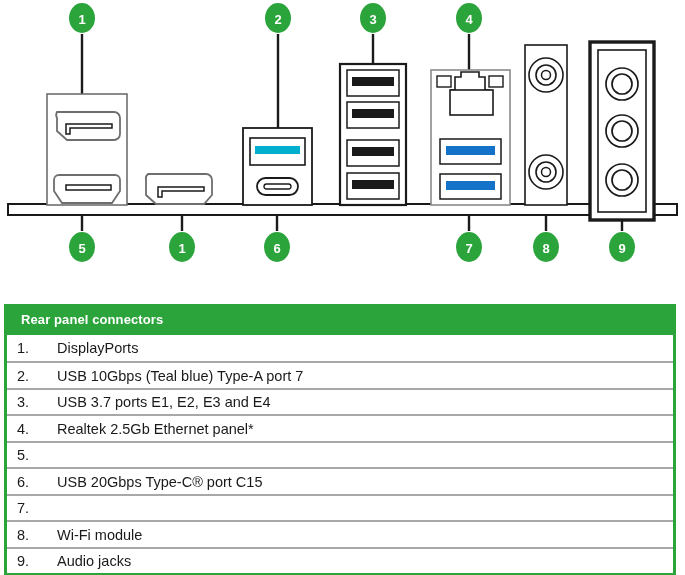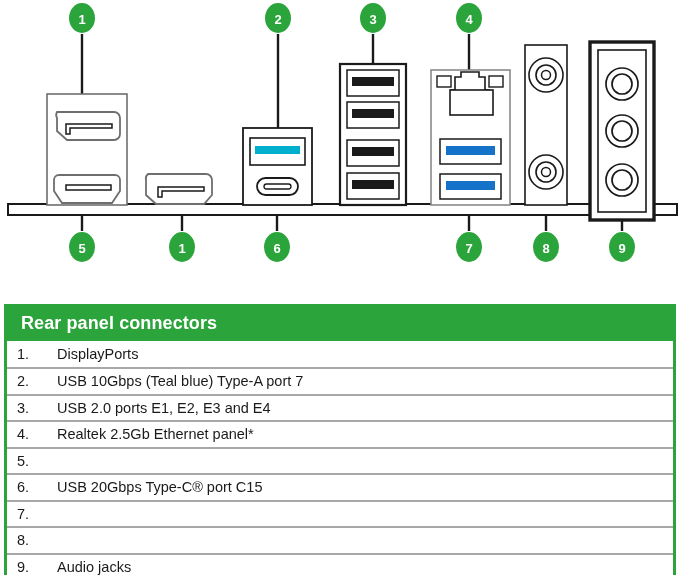--- a/index.html
+++ b/index.html
@@ -25,21 +25,21 @@
   #panel-table{
     position:absolute;left:4px;top:304px;
     width:672px;
     border:3px solid #2CA43C;
     box-sizing:border-box;
     background:#ffffff;
   }
   .tbl-header{
     background:#2CA43C;
     color:#ffffff;
-    font-size:18px;
+    font-size:13px;
     font-weight:bold;
     padding:6px 0 7px 14px;
     letter-spacing:.1px;
     line-height:1.15;
   }
   .tbl-body{padding:0;}
   .tbl-row{
     display:flex;
     align-items:center;
     height:26.5px;
@@ -243,38 +243,39 @@
     <div class="tbl-row">
       <div class="row-num">1.</div>
       <div class="row-label">DisplayPorts</div>
     </div>
     <div class="tbl-row">
       <div class="row-num">2.</div>
       <div class="row-label">USB 10Gbps (Teal blue) Type-A port 7</div>
     </div>
     <div class="tbl-row">
       <div class="row-num">3.</div>
-      <div class="row-label">USB 2.0 ports E1, E2, E3 and E4</div>
+      <div class="row-label">USB 3.7 ports E1, E2, E3 and E4</div>
     </div>
     <div class="tbl-row">
       <div class="row-num">4.</div>
       <div class="row-label">Realtek 2.5Gb Ethernet panel*</div>
     </div>
     <div class="tbl-row">
       <div class="row-num">5.</div>
     </div>
     <div class="tbl-row">
       <div class="row-num">6.</div>
       <div class="row-label">USB 20Gbps Type-C® port C15</div>
     </div>
     <div class="tbl-row">
       <div class="row-num">7.</div>
     </div>
     <div class="tbl-row">
       <div class="row-num">8.</div>
+      <div class="row-label">Wi-Fi module</div>
     </div>
     <div class="tbl-row">
       <div class="row-num">9.</div>
       <div class="row-label">Audio jacks</div>
     </div>
 
   </div>
 </div>
 
 </body></html>

